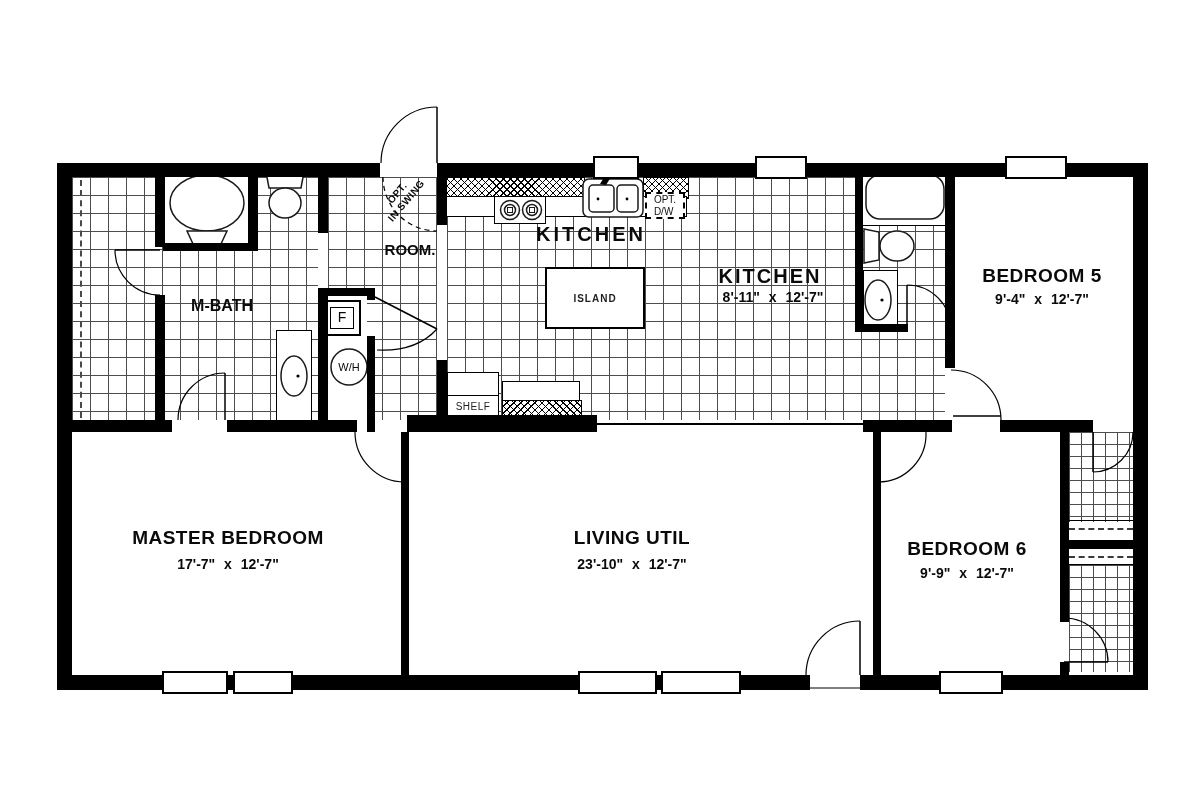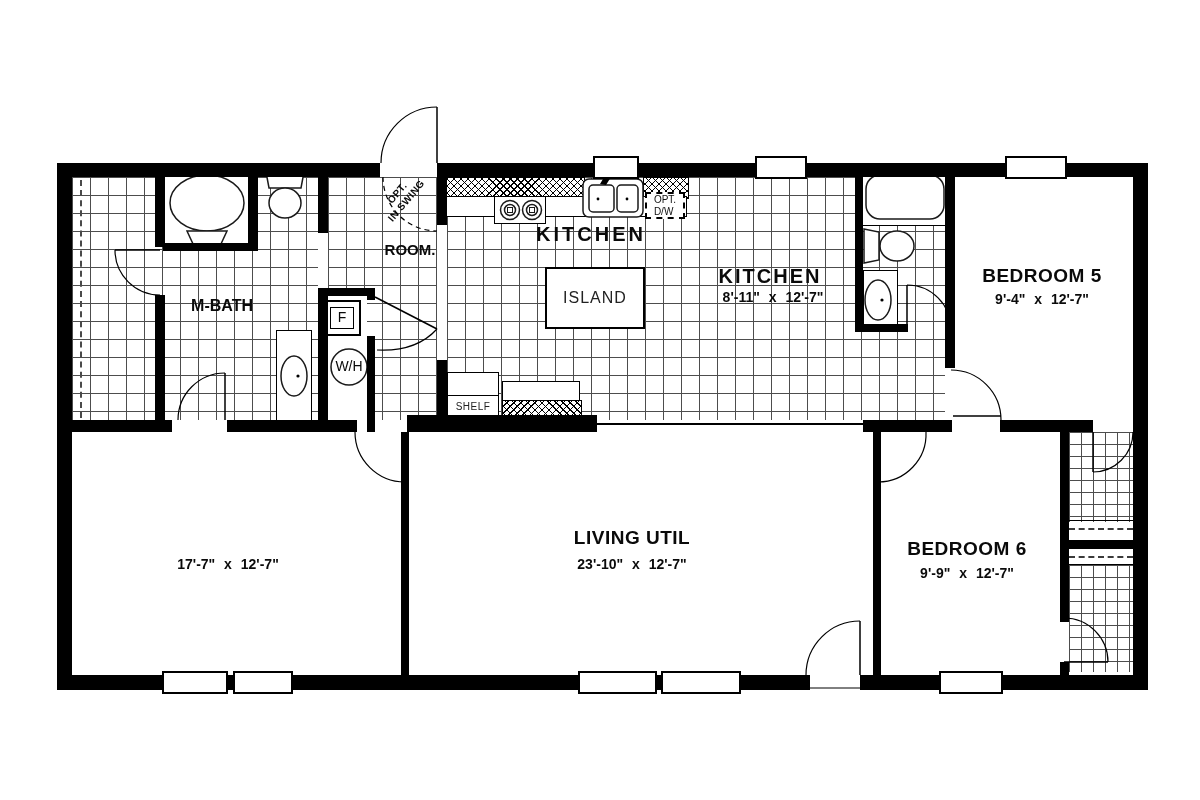--- a/index.html
+++ b/index.html
@@ -22,24 +22,24 @@
   .dashv{position:absolute;width:0;border-left:2px dashed #4a4a4a;}
   .dashh{position:absolute;height:0;border-top:2px dashed #3a3a3a;}
   .label{position:absolute;transform:translate(-50%,-50%);white-space:nowrap;
          font-weight:700;line-height:1.1;text-align:center;}
   .room-name{font-size:19px;letter-spacing:0.5px;}
   .room-dims{font-size:14px;word-spacing:5px;}
   .kitchen-name{font-size:20px;letter-spacing:3px;}
   .dining-name{font-size:20px;letter-spacing:2px;}
   .mbath-name{font-size:16px;}
   .util-name{font-size:15px;}
-  .island-name{font-size:16px;font-weight:400;letter-spacing:1px;color:#222;}
+  .island-name{font-size:10px;font-weight:700;letter-spacing:1px;color:#222;}
   .shelf-name{font-size:10px;font-weight:400;letter-spacing:0.5px;color:#222;}
   .small2line{font-size:10px;font-weight:400;color:#111;line-height:1.15;}
-  .wh-name{font-size:14px;font-weight:400;}
+  .wh-name{font-size:11px;font-weight:400;}
   .f-name{font-size:14px;font-weight:400;}
   .swing-note{position:absolute;transform:translate(-50%,-50%) rotate(-50deg);
       font-size:10px;font-weight:700;line-height:1.2;text-align:center;letter-spacing:0.5px;}
   svg.overlay{position:absolute;left:0;top:0;pointer-events:none;}
 </style>
 </head>
 <body>
 
 <div id="plan">
 
@@ -221,20 +221,21 @@
 
   <div class="win" style="left:593px;top:156px;width:46px;height:23px;"></div>
   <div class="win" style="left:755px;top:156px;width:52px;height:23px;"></div>
   <div class="win" style="left:1005px;top:156px;width:62px;height:23px;"></div>
   <div class="win" style="left:162px;top:671px;width:66px;height:23px;"></div>
   <div class="win" style="left:233px;top:671px;width:60px;height:23px;"></div>
   <div class="win" style="left:578px;top:671px;width:79px;height:23px;"></div>
   <div class="win" style="left:661px;top:671px;width:80px;height:23px;"></div>
   <div class="win" style="left:939px;top:671px;width:64px;height:23px;"></div>
 
+  <div class="label room-name" style="left:228px;top:538px;">MASTER BEDROOM</div>
   <div class="label room-dims" style="left:228px;top:565px;">17'-7" x 12'-7"</div>
 
   <div class="label room-name" style="left:632px;top:538px;">LIVING UTIL</div>
   <div class="label room-dims" style="left:632px;top:565px;">23'-10" x 12'-7"</div>
 
   <div class="label room-name" style="left:967px;top:549px;">BEDROOM 6</div>
   <div class="label room-dims" style="left:967px;top:574px;">9'-9" x 12'-7"</div>
 
   <div class="label room-name" style="left:1042px;top:276px;">BEDROOM 5</div>
   <div class="label room-dims" style="left:1042px;top:300px;">9'-4" x 12'-7"</div>

